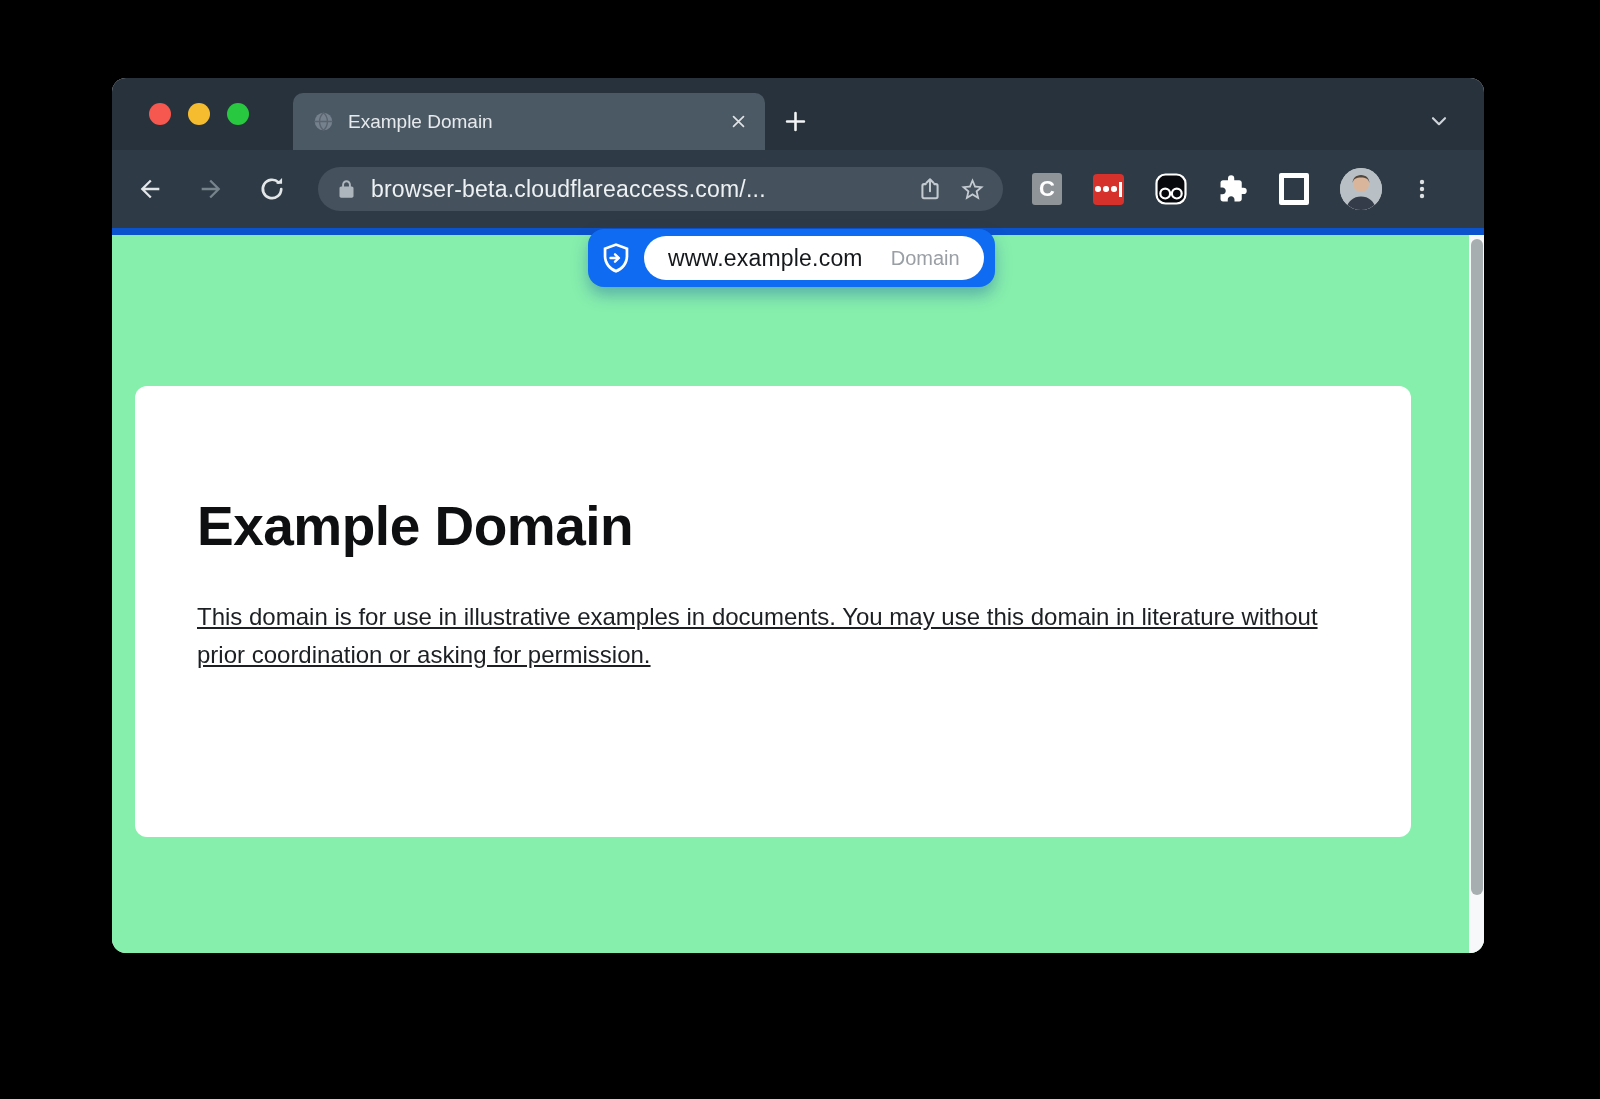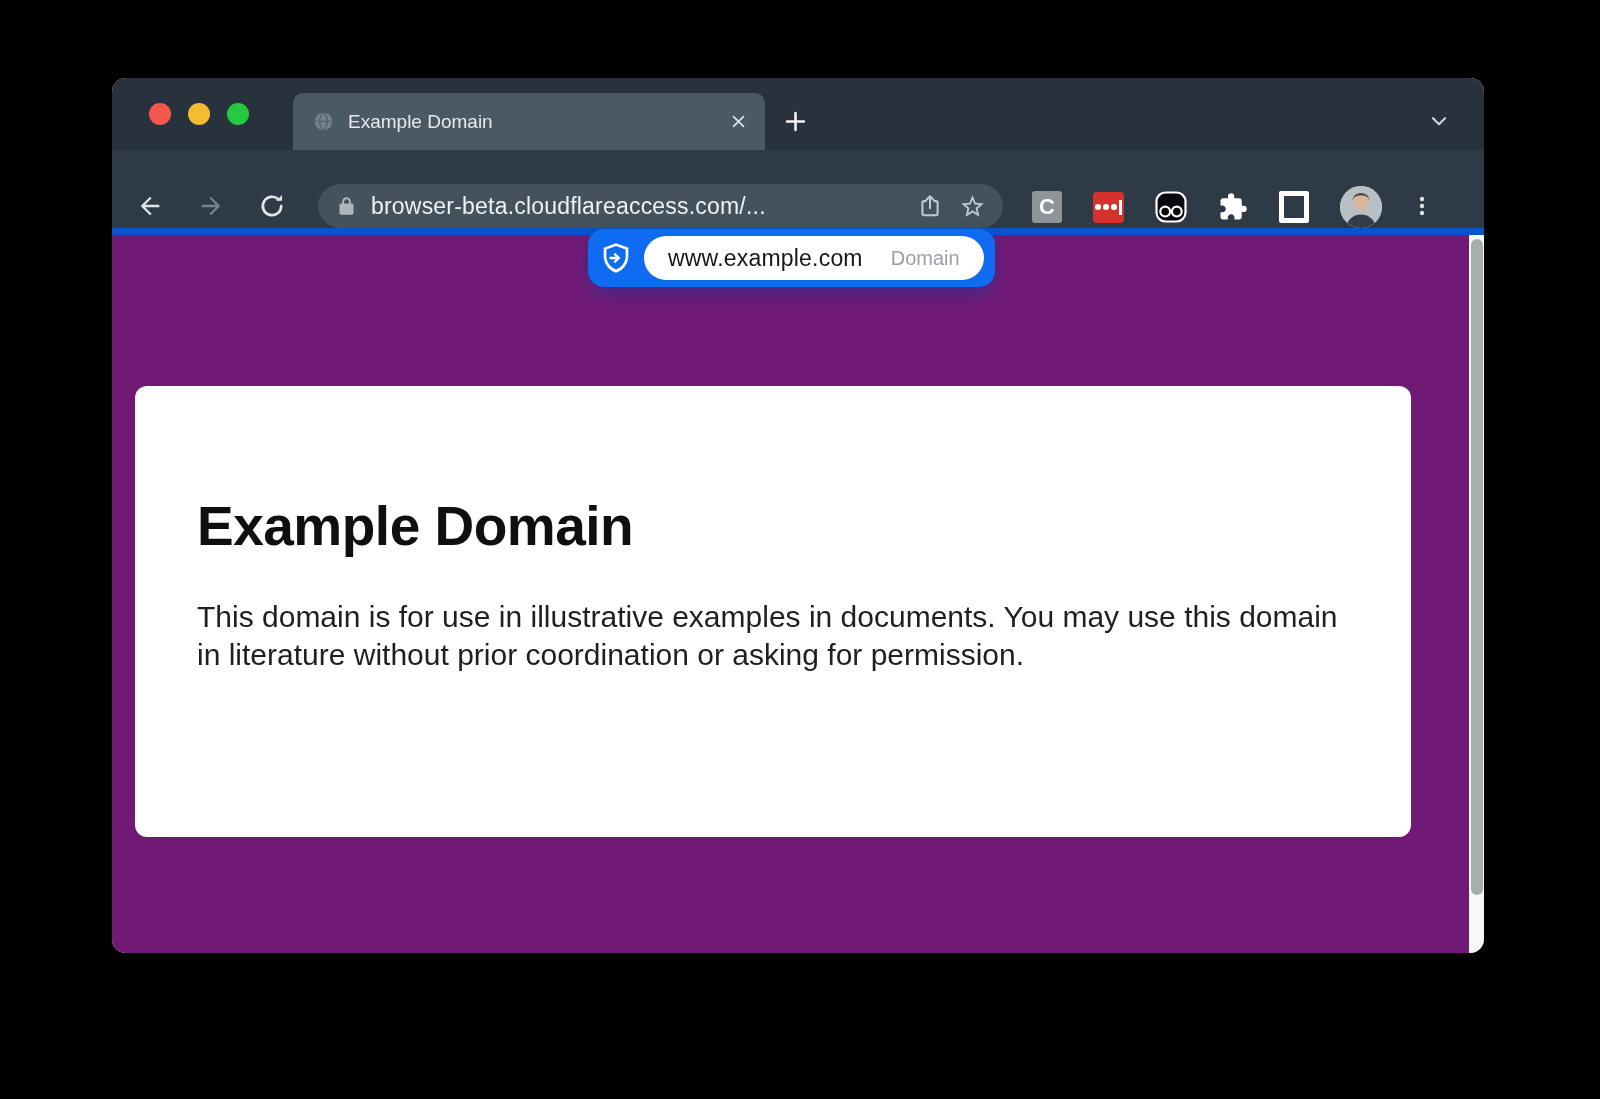--- a/index.html
+++ b/index.html
@@ -23,21 +23,21 @@
   }
   .tab-favicon { margin-left:20px; width:21px; height:21px; flex:none; opacity:.85; }
   .tab-title { margin-left:14px; font-size:19px; color:#e7eaed; flex:1; white-space:nowrap; overflow:hidden; }
   .tab-close { width:30px; height:30px; margin-right:12px; border-radius:50%; display:flex; align-items:center; justify-content:center; cursor:pointer; flex:none; }
 
   .newtab-btn { width:44px; height:44px; margin-left:8px; margin-bottom:7px; border-radius:50%; display:flex; align-items:center; justify-content:center; cursor:pointer; }
   .tabstrip-spacer { flex:1; }
   .tabsearch-btn { width:44px; height:44px; margin-right:23px; margin-bottom:7px; display:flex; align-items:center; justify-content:center; cursor:pointer; }
 
   
-  .toolbar { height:78px; background:#2e3a45; display:flex; align-items:flex-end; padding:0 14px 0 16px; flex:none; }
+  .toolbar { height:78px; background:#2e3a45; display:flex; align-items:center; padding:0 14px 0 16px; flex:none; }
   .nav-btn { width:44px; height:44px; margin-right:17px; border-radius:50%; display:flex; align-items:center; justify-content:center; cursor:pointer; flex:none; }
 
   .omnibox {
     margin-left:7px; width:685px; height:44px; background:#45525d; border-radius:22px;
     display:flex; align-items:center; padding:0 10px 0 18px; flex:none;
   }
   .omnibox .url { margin-left:14px; flex:1; font-size:23px; color:#eef1f3; white-space:nowrap; overflow:hidden; letter-spacing:.2px; }
   .omni-btn { width:42px; height:42px; display:flex; align-items:center; justify-content:center; cursor:pointer; flex:none; }
 
   .ext-area { display:flex; align-items:center; gap:31px; margin-left:29px; }
@@ -46,39 +46,39 @@
   .ext-lastpass i { width:5.5px; height:5.5px; background:#fff; border-radius:50%; }
   .ext-lastpass em { width:2.5px; height:15px; background:#fff; }
   .ext-frame { width:30px; height:32px; border:5.5px solid #fff; border-radius:2px; background:transparent; cursor:pointer; }
   .avatar { width:42px; height:42px; border-radius:50%; overflow:hidden; background:#bcc3c8; cursor:pointer; flex:none; }
   .menu-btn { width:40px; height:44px; margin-left:20px; display:flex; align-items:center; justify-content:center; cursor:pointer; }
 
   
   .blue-line { height:7px; background:#0b53cc; flex:none; }
 
   
-  .page { flex:1; position:relative; background:#701a75; }
+  .page { flex:1; position:relative; background:#86efac; }
 
   .iso-banner {
     position:absolute; left:476px; top:-6px; height:58px; background:#0f6cf2;
     border-radius:16px; display:flex; align-items:center; padding-right:11px;
     box-shadow:0 8px 16px rgba(10,60,160,.35);
   }
   .iso-shield { width:56px; display:flex; align-items:center; justify-content:center; flex:none; }
   .iso-pill { height:44px; background:#fff; border-radius:22px; display:flex; align-items:center; padding:0 24px; }
   .iso-domain { font-size:23px; color:#15181b; letter-spacing:.2px; }
   .iso-expand { font-size:20px; color:#999fa5; margin-left:28px; cursor:pointer; }
 
   .card {
     position:absolute; left:23px; top:151px; width:1276px; height:451px;
     background:#fff; border-radius:12px;
     padding:108px 62px 0 62px;
   }
   .card h1 { font-size:55px; font-weight:700; color:#0d0f11; letter-spacing:-.5px; }
-  .card p  { margin-top:40px; font-size:30px; line-height:38px; color:#1d2023; max-width:1160px; }
+  .card p  { margin-top:40px; font-size:24px; line-height:38px; color:#1d2023; max-width:1160px;text-decoration:underline; }
   .card a  { display:inline-block; margin-top:32px; font-size:28.5px; color:#3a49a0; text-decoration:none; cursor:pointer; }
 
   .scrollbar-track { position:absolute; right:0; top:0; bottom:0; width:15px; background:#f7f8f9; }
   .scrollbar-thumb { position:absolute; left:1.5px; top:4px; width:12px; height:656px; background:#a7aeb0; border-radius:6px; cursor:pointer; }
 
   svg { display:block; }
 </style>
 </head>
 <body>
 

